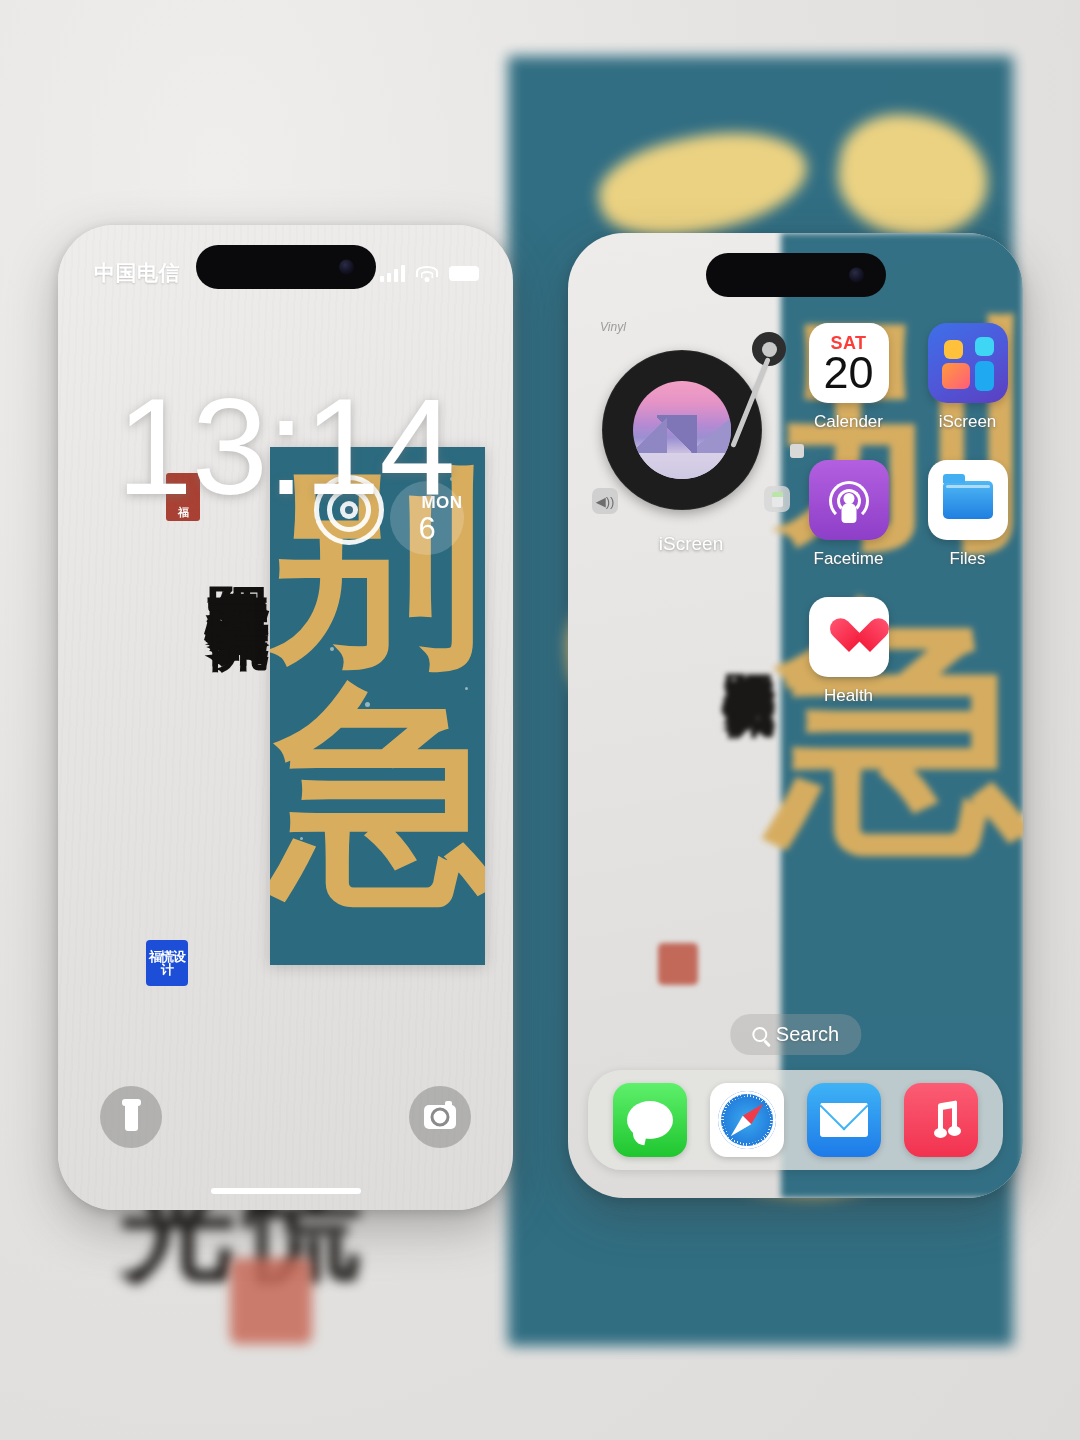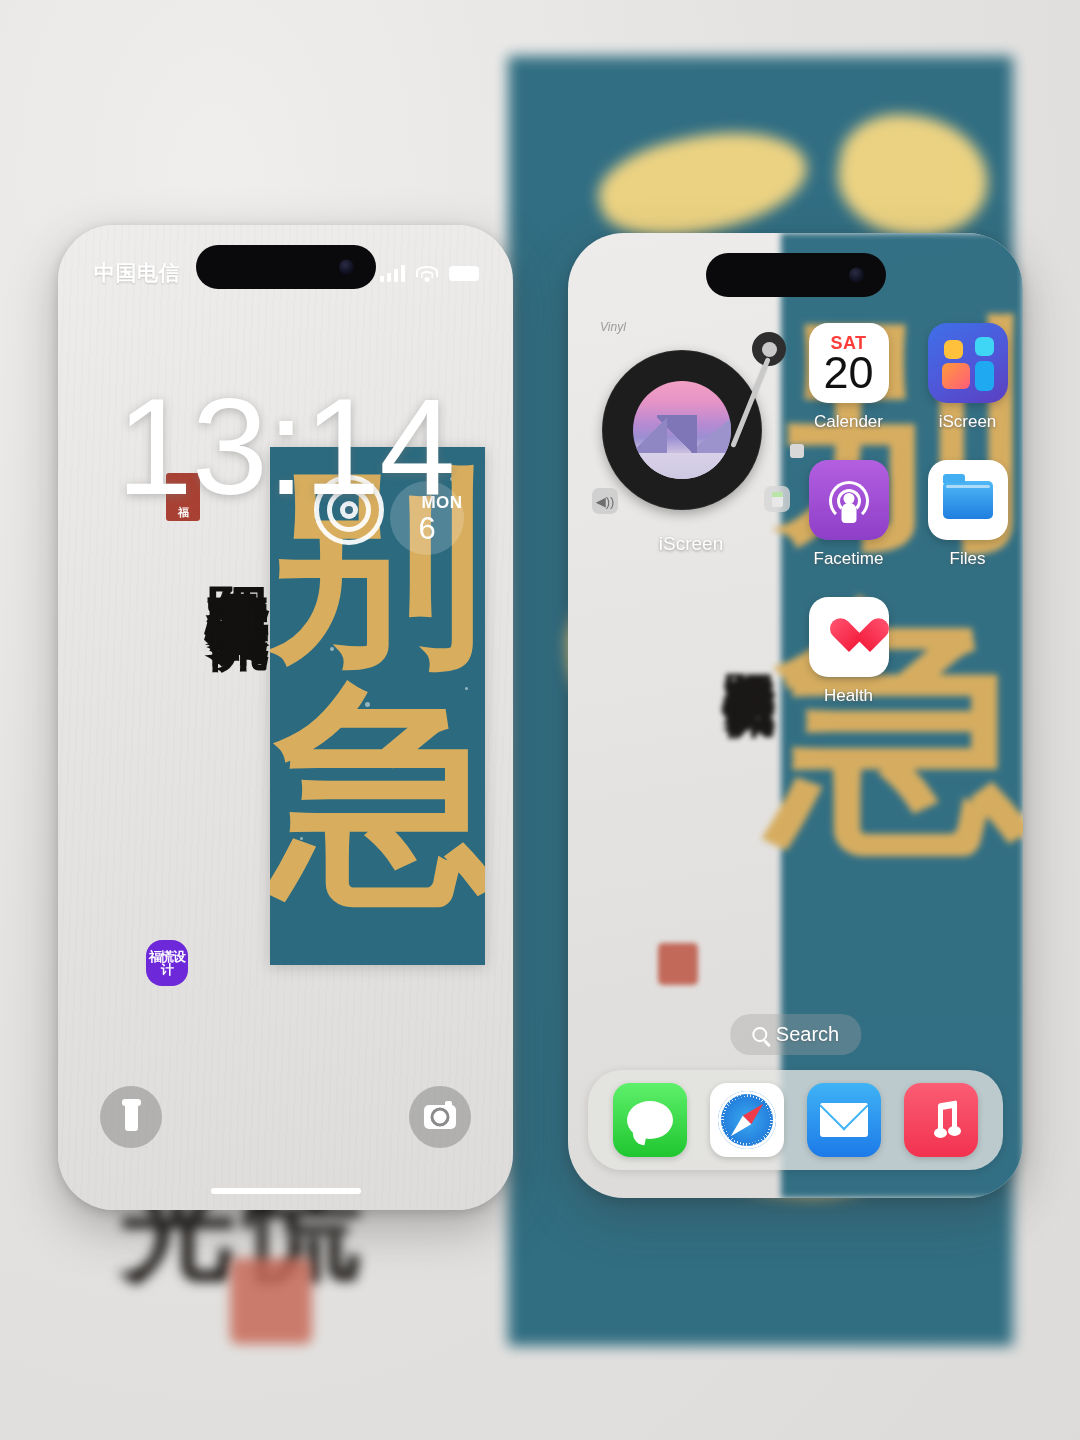--- a/index.html
+++ b/index.html
@@ -108,21 +108,21 @@
   
   .lk-calli {
     position:absolute; left:12px; top:310px; width:200px; height:420px;
     writing-mode:vertical-rl; text-orientation:upright;
     color:#121110; font-family:"DejaVu Sans",serif;
     font-size:63px; font-weight:700; line-height:1.02; letter-spacing:2px;
     z-index:12;
   }
   .lk-seal {
     position:absolute; left:88px; top:715px; width:42px; height:46px;
-    background:#6d28d9; border-radius:16px; z-index:12;
+    background:#1d4ed8; border-radius:4px; z-index:12;
     display:flex; align-items:center; justify-content:center;
     color:#fff; font-size:13px; font-weight:700; line-height:1;
     font-family:"DejaVu Sans",serif; text-align:center; letter-spacing:-1px;
   }
   .lk-seal2 {
     position:absolute; left:108px; top:248px; width:34px; height:48px;
     background:#a33325; border-radius:3px; z-index:18; opacity:.92;
     display:flex;align-items:center;justify-content:center;
     color:#fff;font-size:11px;font-weight:700;
     writing-mode:vertical-rl;text-orientation:upright;

